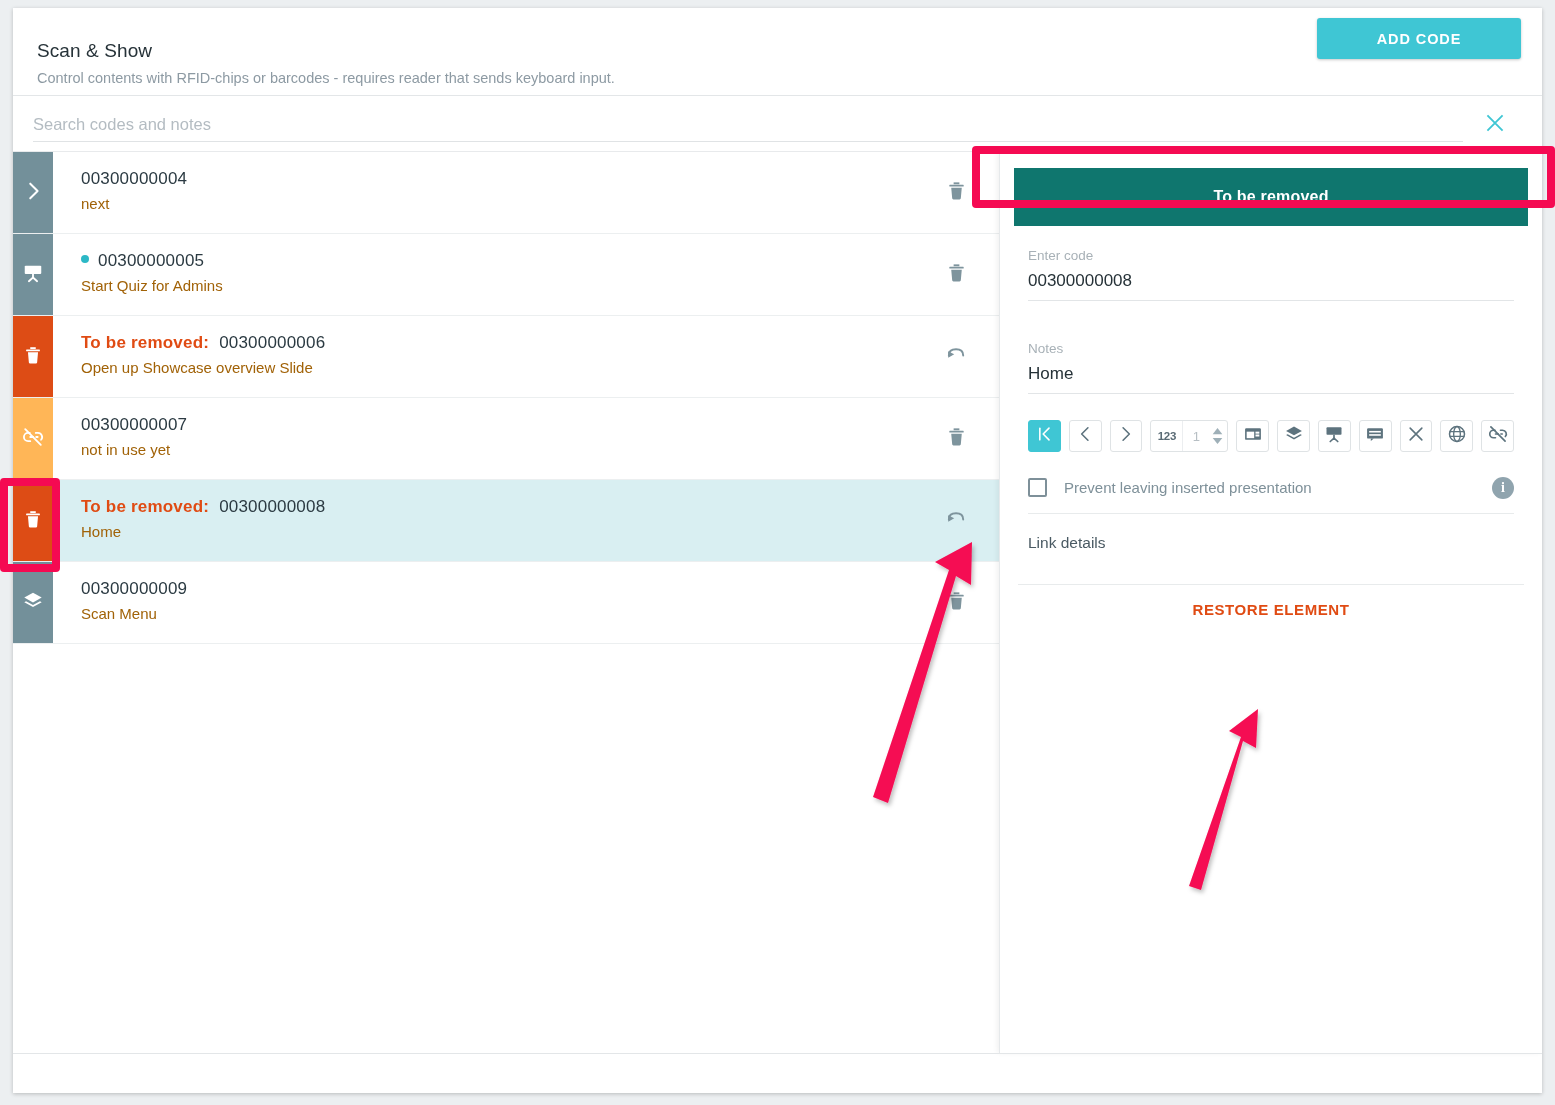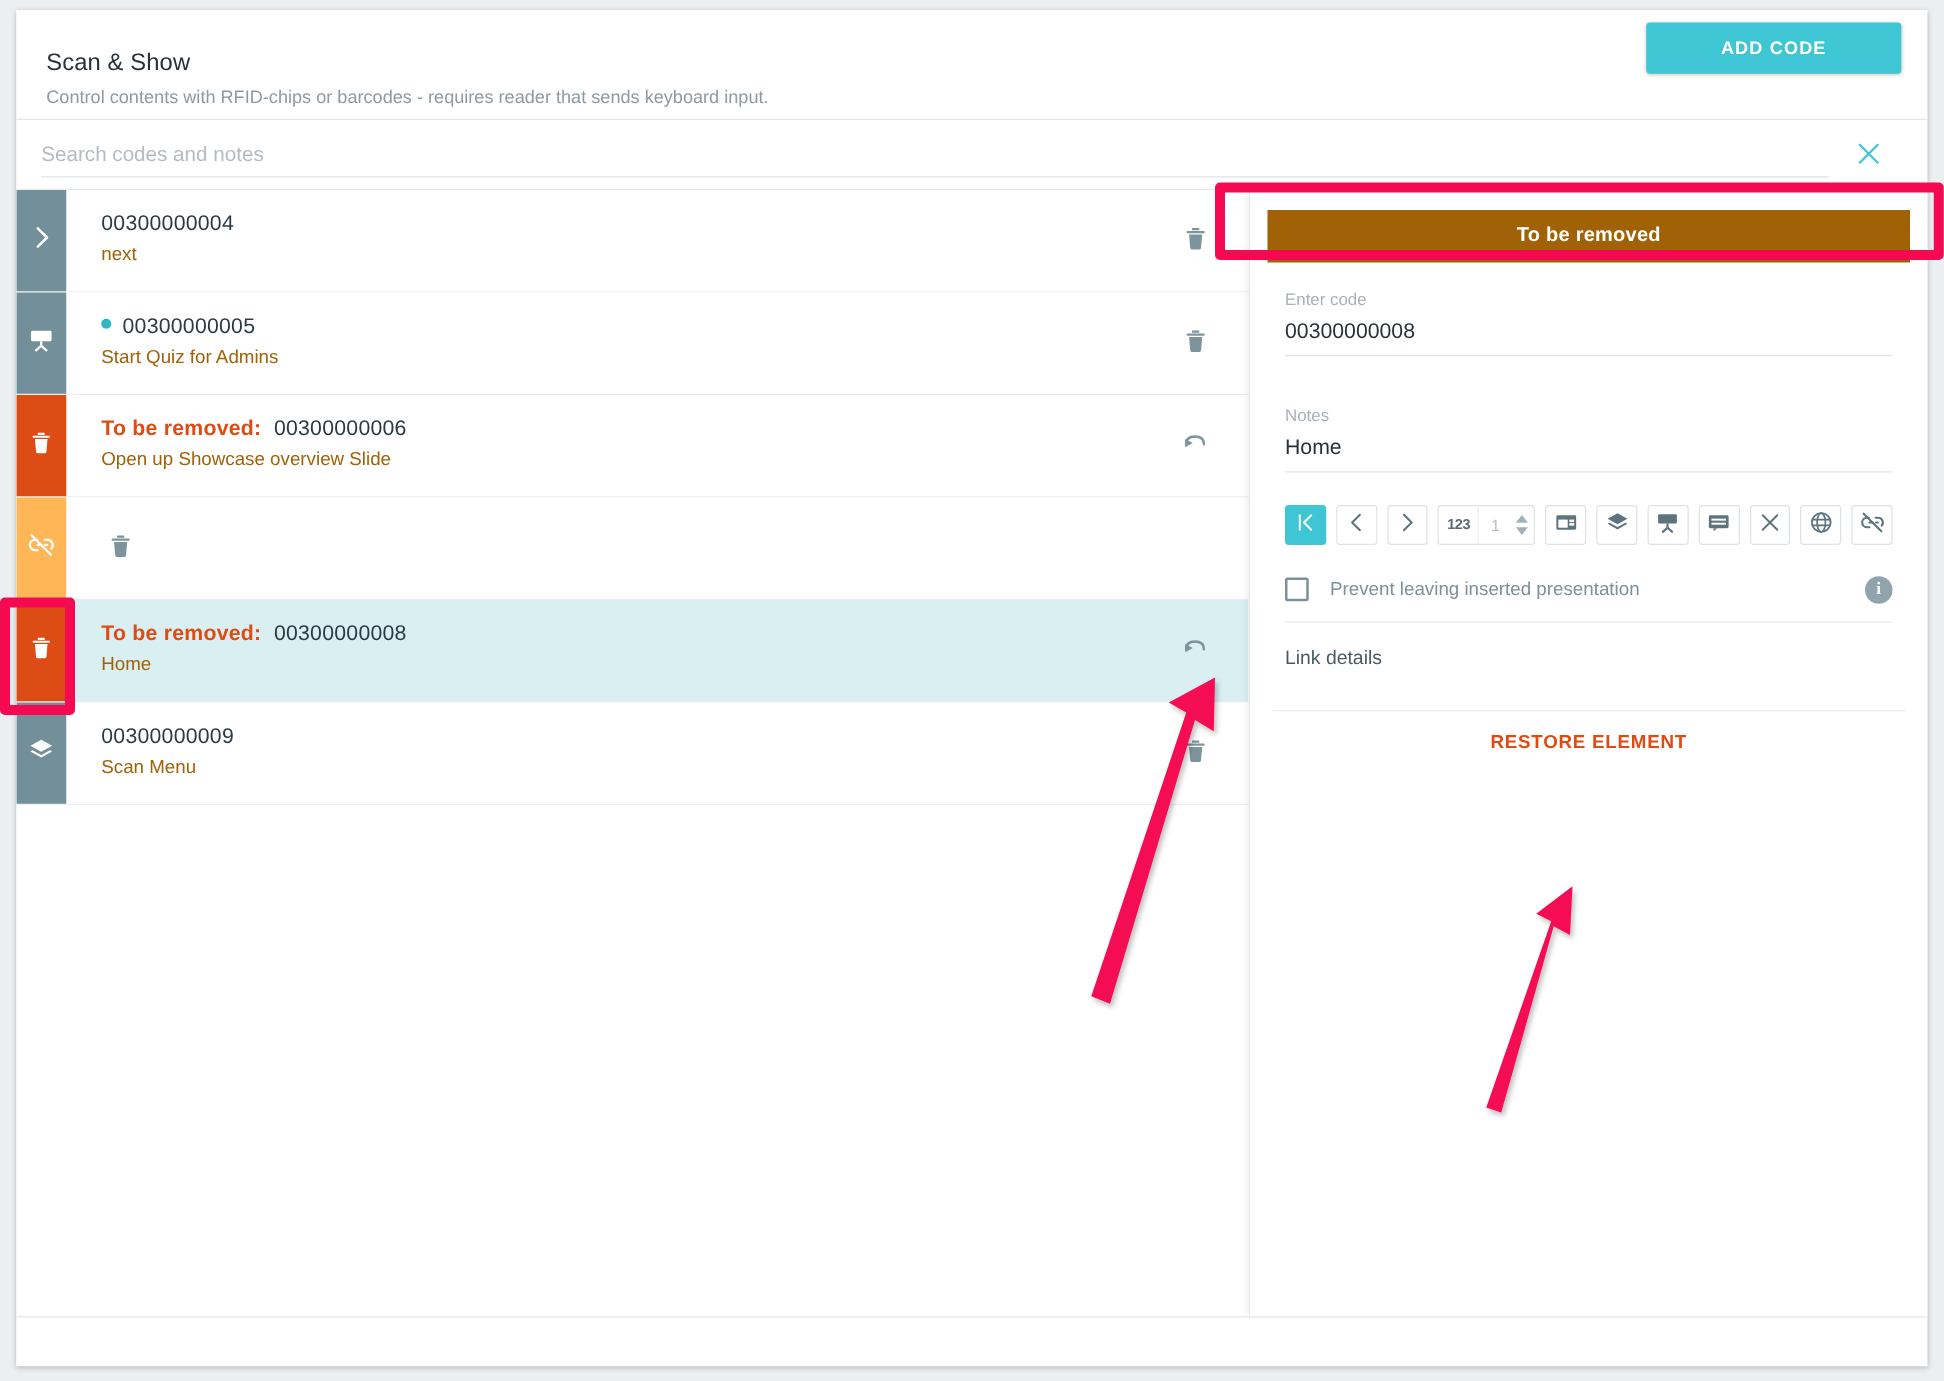--- a/index.html
+++ b/index.html
@@ -113,22 +113,22 @@
 
   
   .detail {
     position: absolute; left: 986px; top: 0;
     width: 543px; height: 901px;
     background: #fff;
     border-left: 1px solid #e6e9eb;
     box-shadow: -2px 0 5px rgba(0,0,0,0.055);
   }
   .removed-banner {
-    margin: 16px 14px 0 14px; height: 42px;
-    background: #a16207; color: #fff;
+    margin: 16px 14px 0 14px; height: 58px;
+    background: #0f766e; color: #fff;
     display: flex; align-items: center; justify-content: center;
     font-size: 16px; font-weight: bold; letter-spacing: .2px;
     cursor: pointer;
   }
   .field { margin: 22px 28px 0 28px; position: relative; }
   .field-label { font-size: 13.5px; color: #a8b1b7; }
   .field-value {
     font-size: 17px; color: #263238; padding: 8px 0 9px 0;
     border: none; outline: none; width: 100%;
     background: transparent;
@@ -321,20 +321,26 @@
               </svg></span>
           </div>
         </div>
         <div class="row">
           <div class="row-strip strip-amber">
             <span><svg width="22" height="22" viewBox="0 0 24 24" fill="none">
                 <path d="M8.5 7.5 H6.6 a4.5 4.5 0 0 0 0 9 h2.4 M15 7.5 h2.4 a4.5 4.5 0 0 1 3.4 7.5" stroke="#ffffff" stroke-width="2" stroke-linecap="round"></path>
                 <path d="M9 12 h3.2 M15.5 12 h1.6" stroke="#ffffff" stroke-width="2" stroke-linecap="round"></path>
                 <path d="M3.5 3.5 L20.5 20.5" stroke="#ffffff" stroke-width="2" stroke-linecap="round"></path>
               </svg></span>
+          </div>
+          <div class="row-body">
+            <div class="row-code-line">
+              <span>00300000007</span>
+            </div>
+            <div class="row-note">not in use yet</div>
           </div>
           <div class="row-action">
             <span><svg width="23" height="23" viewBox="0 0 24 24" fill="none">
                 <path d="M9 3.5 h6 v2 h-6z" fill="#7e949d"></path>
                 <rect x="4.5" y="6" width="15" height="1.9" rx=".6" fill="#7e949d"></rect>
                 <path d="M6.5 9 h11 l-1 11.2 a1.3 1.3 0 0 1 -1.3 1.2 h-6.4 a1.3 1.3 0 0 1 -1.3 -1.2z" fill="#7e949d"></path>
               </svg></span>
           </div>
         </div>
         <div class="row selected">

